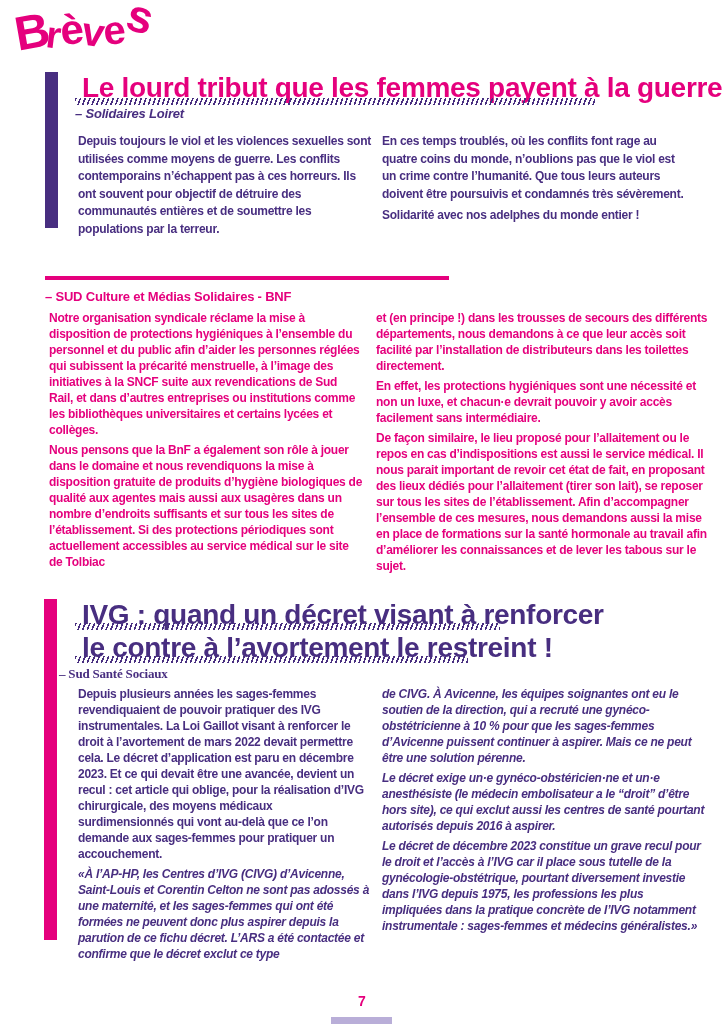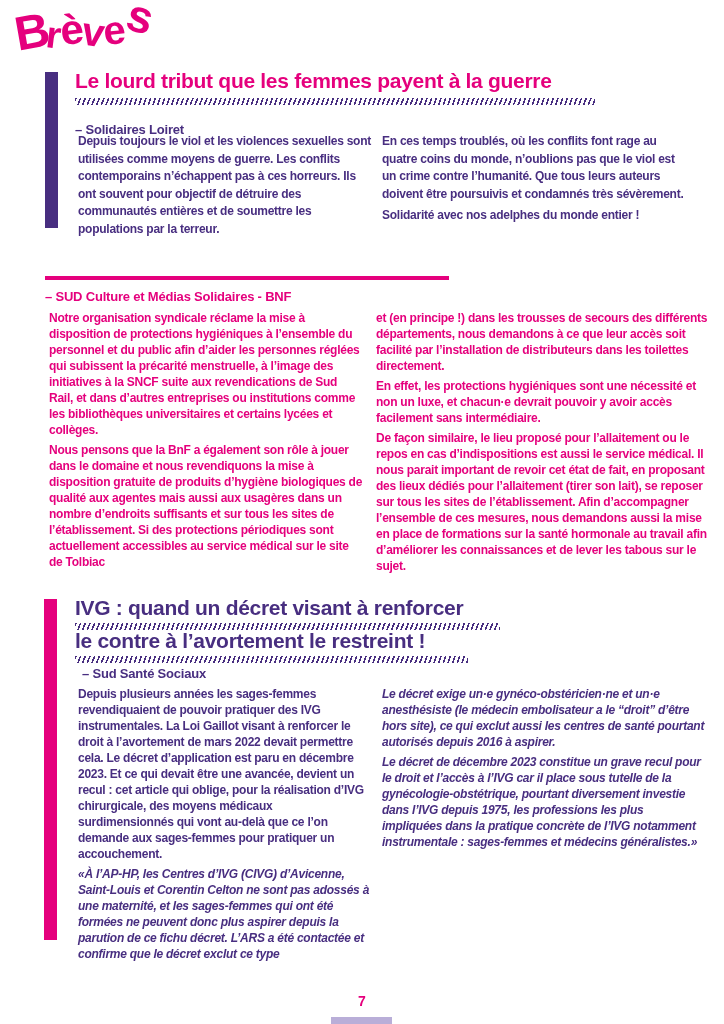--- a/index.html
+++ b/index.html
@@ -18,51 +18,51 @@
   
   .logo{position:absolute;left:14px;top:2px;color:var(--pink);font-weight:800;white-space:nowrap;}
   .logo span{display:inline-block;line-height:1;}
   .lg0{font-size:48px;transform:rotate(-10deg) translateY(6px);}
   .lg1{font-size:38px;transform:rotate(7deg) translateY(6px);margin-left:-2px;}
   .lg2{font-size:42px;transform:rotate(-7deg) translateY(2px);margin-left:-1px;}
   .lg3{font-size:40px;transform:rotate(9deg) translateY(4px);margin-left:-1px;}
   .lg4{font-size:40px;transform:rotate(-6deg) translateY(2px);margin-left:-2px;}
   .lg5{font-size:46px;transform:rotate(16deg) translateY(-10px);margin-left:0px;}
   
-  .title{position:absolute;margin:0;font-size:21px;line-height:26px;letter-spacing:-0.3px;white-space:nowrap;}
+  .title{position:absolute;margin:7px;font-size:28px;line-height:26px;letter-spacing:-0.3px;white-space:nowrap;}
   .pinktxt{color:var(--pink);}
   .purpletxt{color:var(--purple);}
   .hatch{
     position:absolute;height:7px;
     background:repeating-linear-gradient(110deg,var(--purple) 0 1.6px,transparent 1.6px 4.4px);
   }
   .byline{position:absolute;margin:0;font-size:13px;line-height:15px;letter-spacing:-0.2px;}
   .col{position:absolute;font-size:12px;letter-spacing:-0.25px;}
   .col p{margin:4px;}
   .vbar{position:absolute;}
   
   .s1-bar{left:45px;top:72px;width:13px;height:156px;background:var(--purple);}
   .s1-title{left:75px;top:68px;}
   .s1-hatch{left:75px;top:98px;width:520px;}
-  .s1-byline{left:75px;top:122px;color:var(--purple);}
+  .s1-byline{left:75px;top:106px;color:var(--purple);font-style:italic;}
   .s1-colL{left:74px;top:129px;width:302px;line-height:17.6px;color:var(--purple);}
   .s1-colR{left:378px;top:129px;width:318px;line-height:17.6px;color:var(--purple);}
   
   .s2-title{left:45px;top:246px;}
   .s2-rule{position:absolute;left:45px;top:276px;width:404px;height:4px;background:var(--pink);}
   .s2-byline{left:45px;top:289px;color:var(--pink);text-align:center;}
   .s2-colL{left:45px;top:306px;width:323px;line-height:16px;color:var(--pink);}
   .s2-colR{left:372px;top:306px;width:346px;line-height:16px;color:var(--pink);}
   
   .s3-bar{left:44px;top:599px;width:13px;height:341px;background:var(--pink);}
   .s3-title1{left:75px;top:595px;}
   .s3-hatch1{left:75px;top:623px;width:425px;}
   .s3-title2{left:75px;top:628px;}
   .s3-hatch2{left:75px;top:656px;width:393px;}
-  .s3-byline{left:82px;top:666px;color:var(--purple);}
+  .s3-byline{left:59px;top:666px;color:var(--purple);font-family:Liberation Serif, serif;}
   .s3-colL{left:74px;top:682px;width:301px;line-height:16px;color:var(--purple);}
   .s3-colR{left:378px;top:682px;width:332px;line-height:16px;color:var(--purple);font-style:italic;}
   .italic{font-style:italic;}
   
   .pagenum{position:absolute;left:0;top:993px;width:724px;text-align:center;font-size:14px;color:var(--pink);margin:0;}
   .foot-mark{position:absolute;left:331px;top:1017px;width:61px;height:7px;background:#b9aed8;}
 </style>
 </head>
 <body>
 
@@ -100,20 +100,21 @@
   <h1 class="title purpletxt s3-title1">IVG : quand un décret visant à renforcer</h1>
   <div class="hatch s3-hatch1"></div>
   <h1 class="title purpletxt s3-title2">le contre à l’avortement le restreint !</h1>
   <div class="hatch s3-hatch2"></div>
   <p class="byline s3-byline">– Sud Santé Sociaux</p>
   <div class="col s3-colL">
     <p>Depuis plusieurs années les sages-femmes revendiquaient de pouvoir pratiquer des IVG instrumentales. La Loi Gaillot visant à renforcer le droit à l’avortement de mars 2022 devait permettre cela. Le décret d’application est paru en décembre 2023. Et ce qui devait être une avancée, devient un recul : cet article qui oblige, pour la réalisation d’IVG chirurgicale, des moyens médicaux surdimensionnés qui vont au-delà que ce l’on demande aux sages-femmes pour pratiquer un accouchement.</p>
     <p class="italic">«À l’AP-HP, les Centres d’IVG (CIVG) d’Avicenne, Saint-Louis et Corentin Celton ne sont pas adossés à une maternité, et les sages-femmes qui ont été formées ne peuvent donc plus aspirer depuis la parution de ce fichu décret. L’ARS a été contactée et confirme que le décret exclut ce type</p>
   </div>
   <div class="col s3-colR">
+    <p>de CIVG. À Avicenne, les équipes soignantes ont eu le soutien de la direction, qui a recruté une gynéco-obstétricienne à 10 % pour que les sages-femmes d’Avicenne puissent continuer à aspirer. Mais ce ne peut être une solution pérenne.</p>
     <p>Le décret exige un·e gynéco-obstéricien·ne et un·e anesthésiste (le médecin embolisateur a le “droit” d’être hors site), ce qui exclut aussi les centres de santé pourtant autorisés depuis 2016 à aspirer.</p>
     <p>Le décret de décembre 2023 constitue un grave recul pour le droit et l’accès à l’IVG car il place sous tutelle de la gynécologie-obstétrique, pourtant diversement investie dans l’IVG depuis 1975, les professions les plus impliquées dans la pratique concrète de l’IVG notamment instrumentale : sages-femmes et médecins généralistes.»</p>
   </div>
 
   <p class="pagenum">7</p>
   <div class="foot-mark"></div>
 
 </div>
 
 </body></html>

